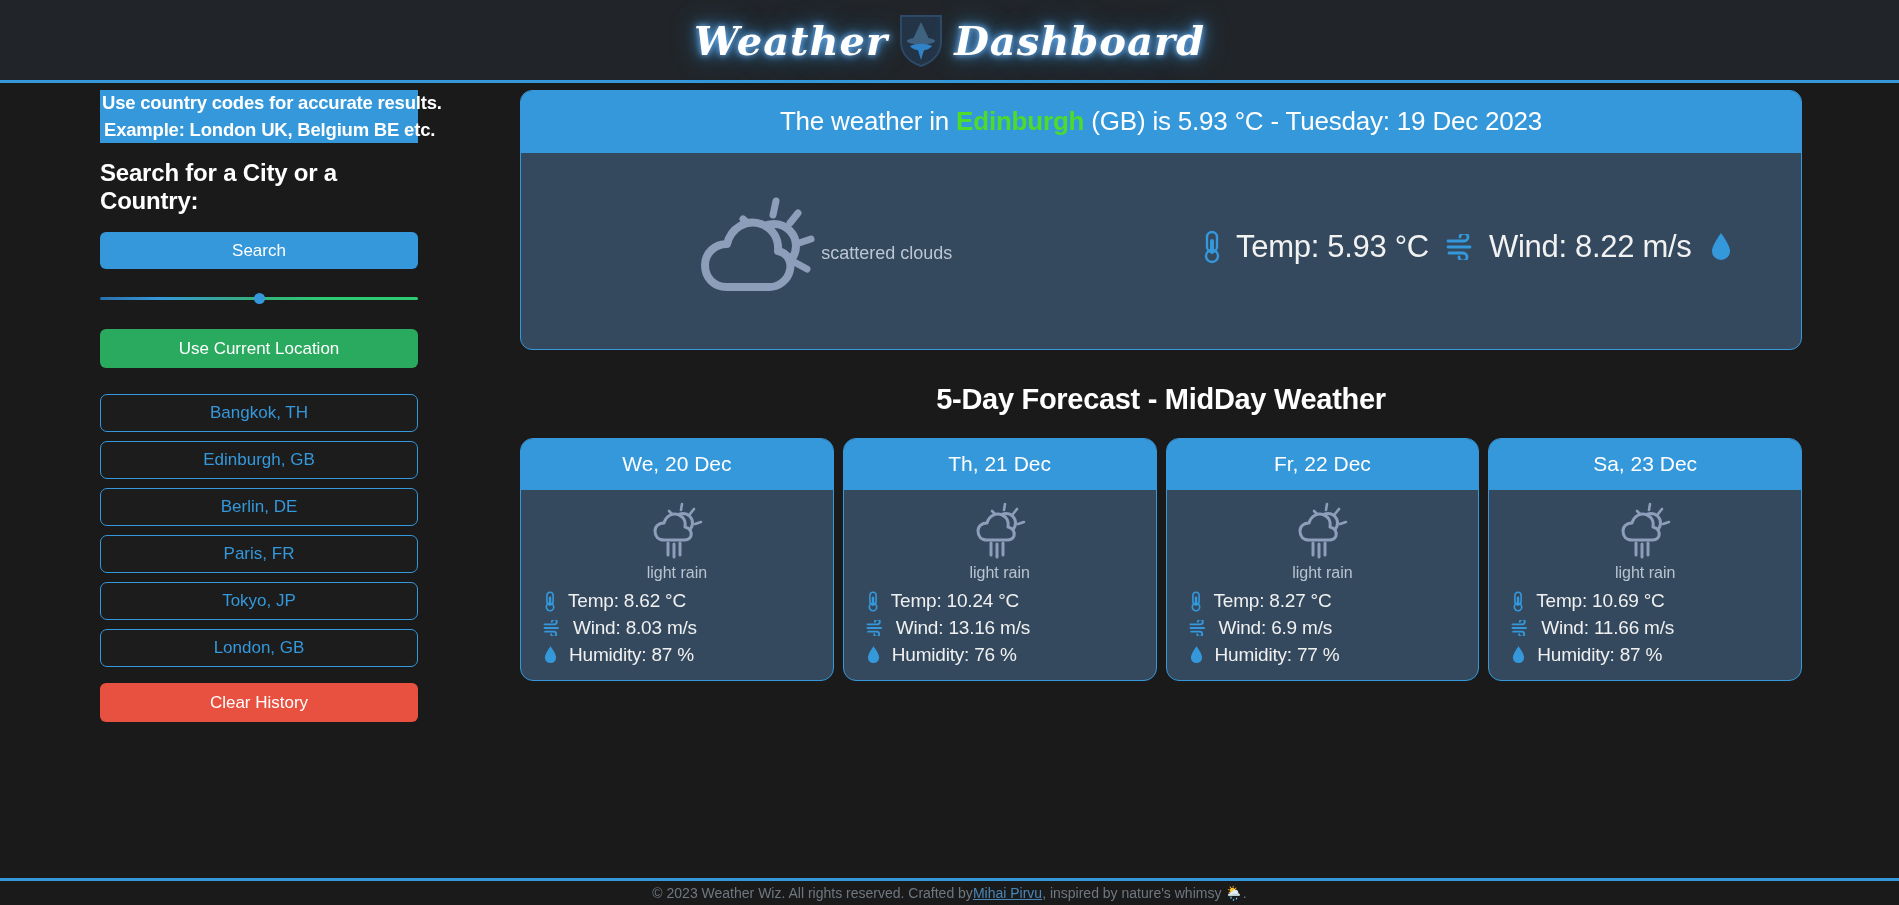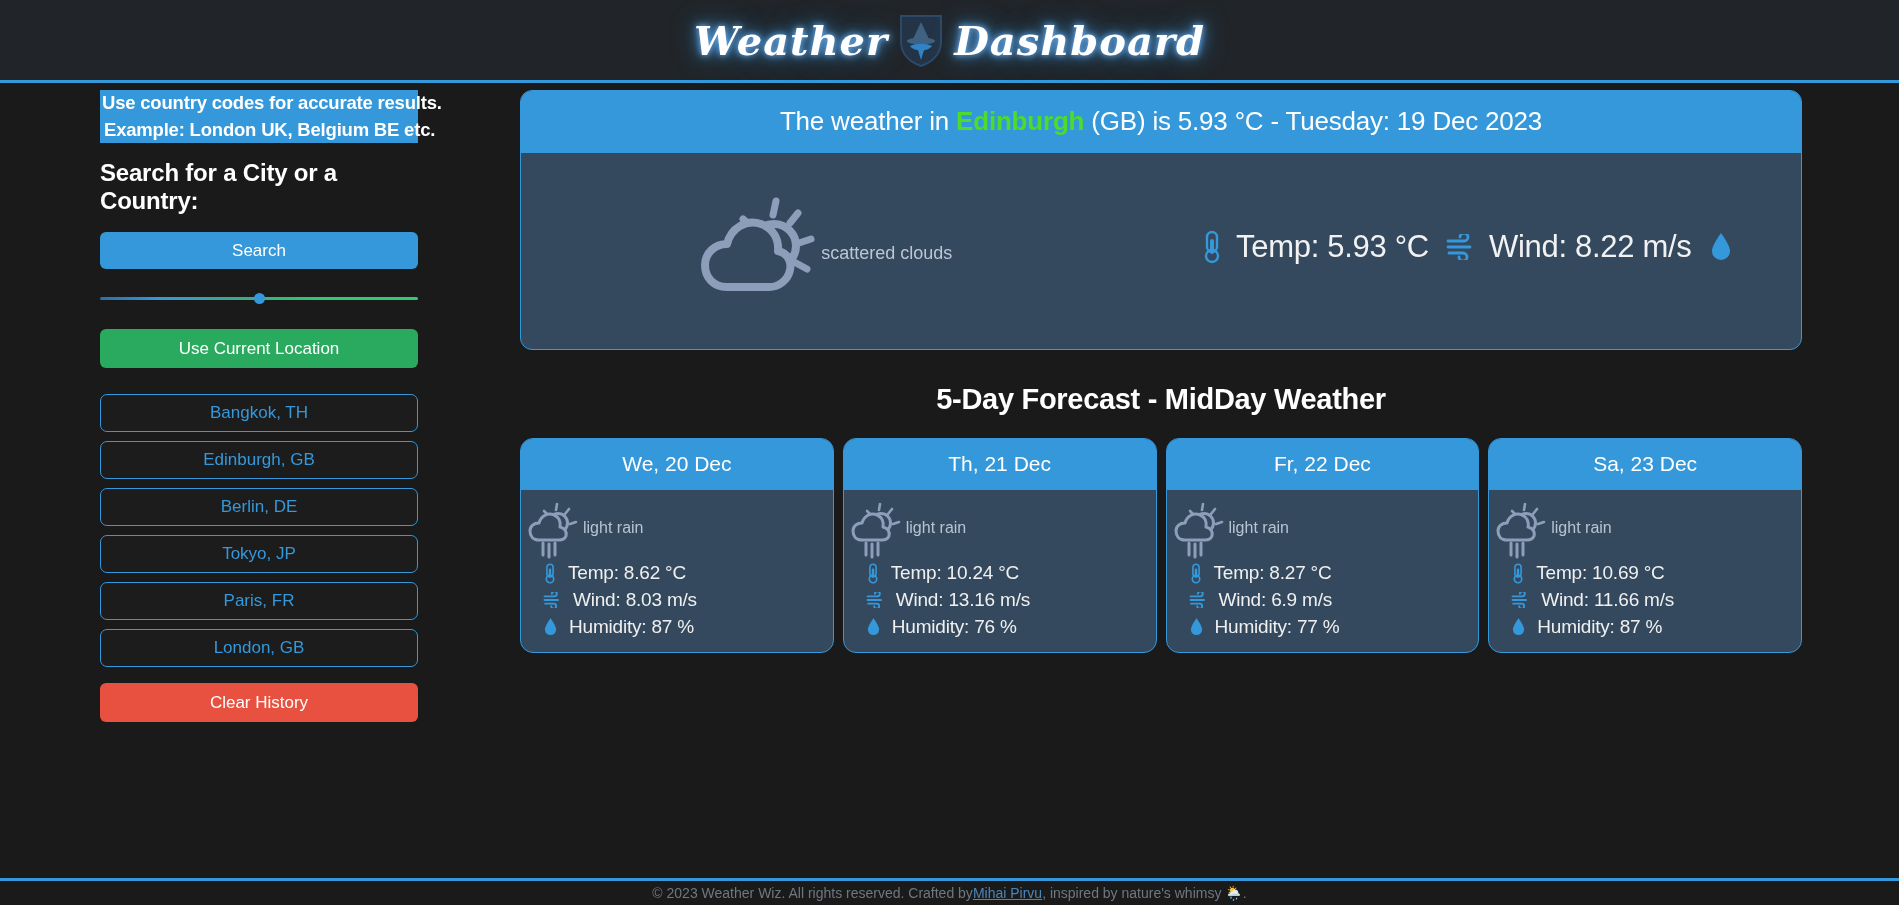--- a/index.html
+++ b/index.html
@@ -249,21 +249,21 @@
     text-align: center;
     font-size: 21px;
     padding: 13px 4px 14px 4px;
     color: #ffffff;
   }
   .forecast-card-body {
     padding: 10px 0 14px 0;
   }
   .forecast-icon-wrap {
     display: flex;
-    flex-direction: row;
+    flex-direction: column;
     align-items: center;
   }
   .forecast-desc {
     font-size: 16px;
     color: #b9c3d1;
     margin-top: 2px;
     margin-bottom: 8px;
   }
   .forecast-stats {
     padding-left: 22px;
@@ -325,22 +325,22 @@
     <div class="divider">
       <span class="divider-dot"></span>
     </div>
 
     <button class="btn btn-location">Use Current Location</button>
 
     <div class="history-list">
       <button class="history-item">Bangkok, TH</button>
       <button class="history-item">Edinburgh, GB</button>
       <button class="history-item">Berlin, DE</button>
+      <button class="history-item">Paris, FR</button>
       <button class="history-item">Tokyo, JP</button>
-      <button class="history-item">Paris, FR</button>
       <button class="history-item">London, GB</button>
     </div>
 
     <button class="btn btn-clear">Clear History</button>
   </div>
 
   <div class="main">
 
     <div class="current-card">
       <div class="current-card-header"><span>The weather in </span><span class="city-name">Edinburgh</span><span> (GB) is 5.93 °C - Tuesday: 19 Dec 2023</span></div>

